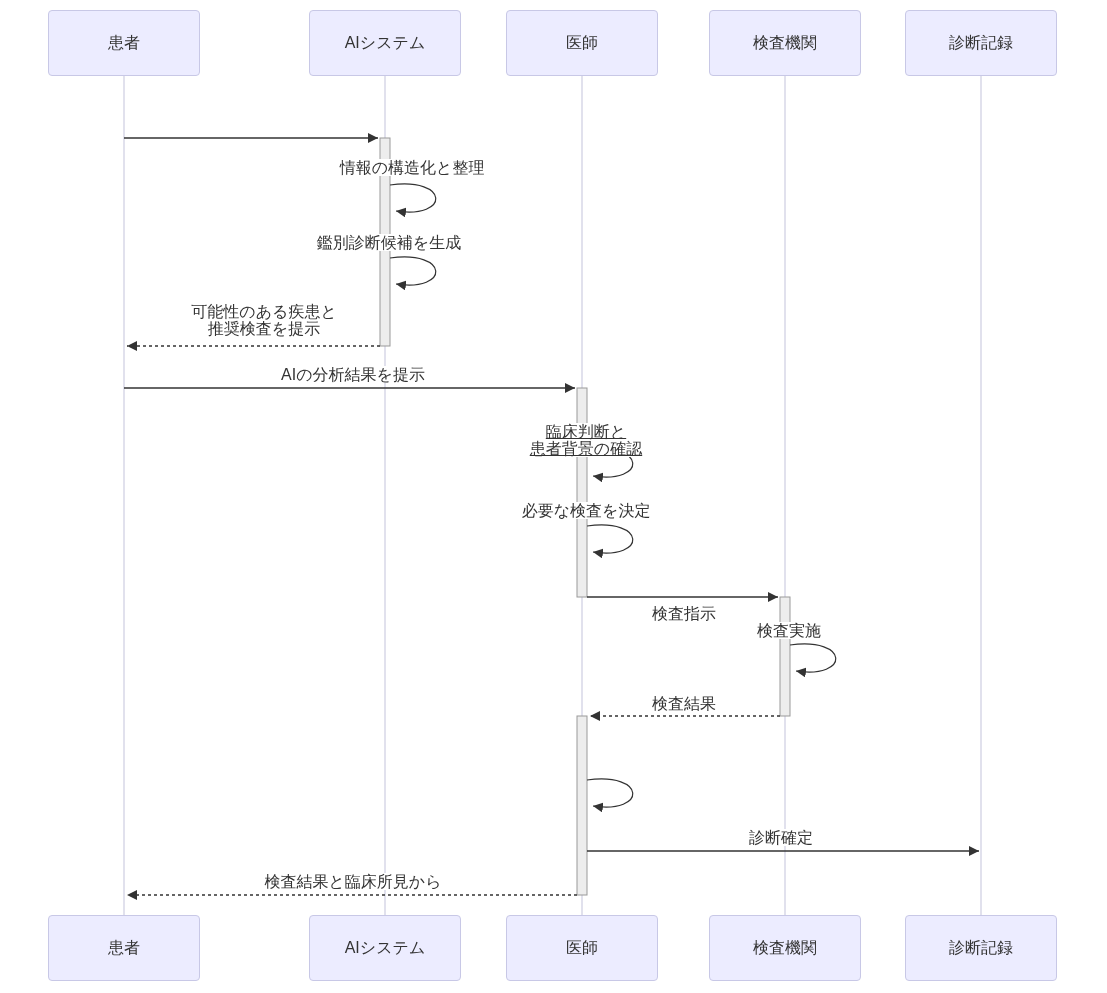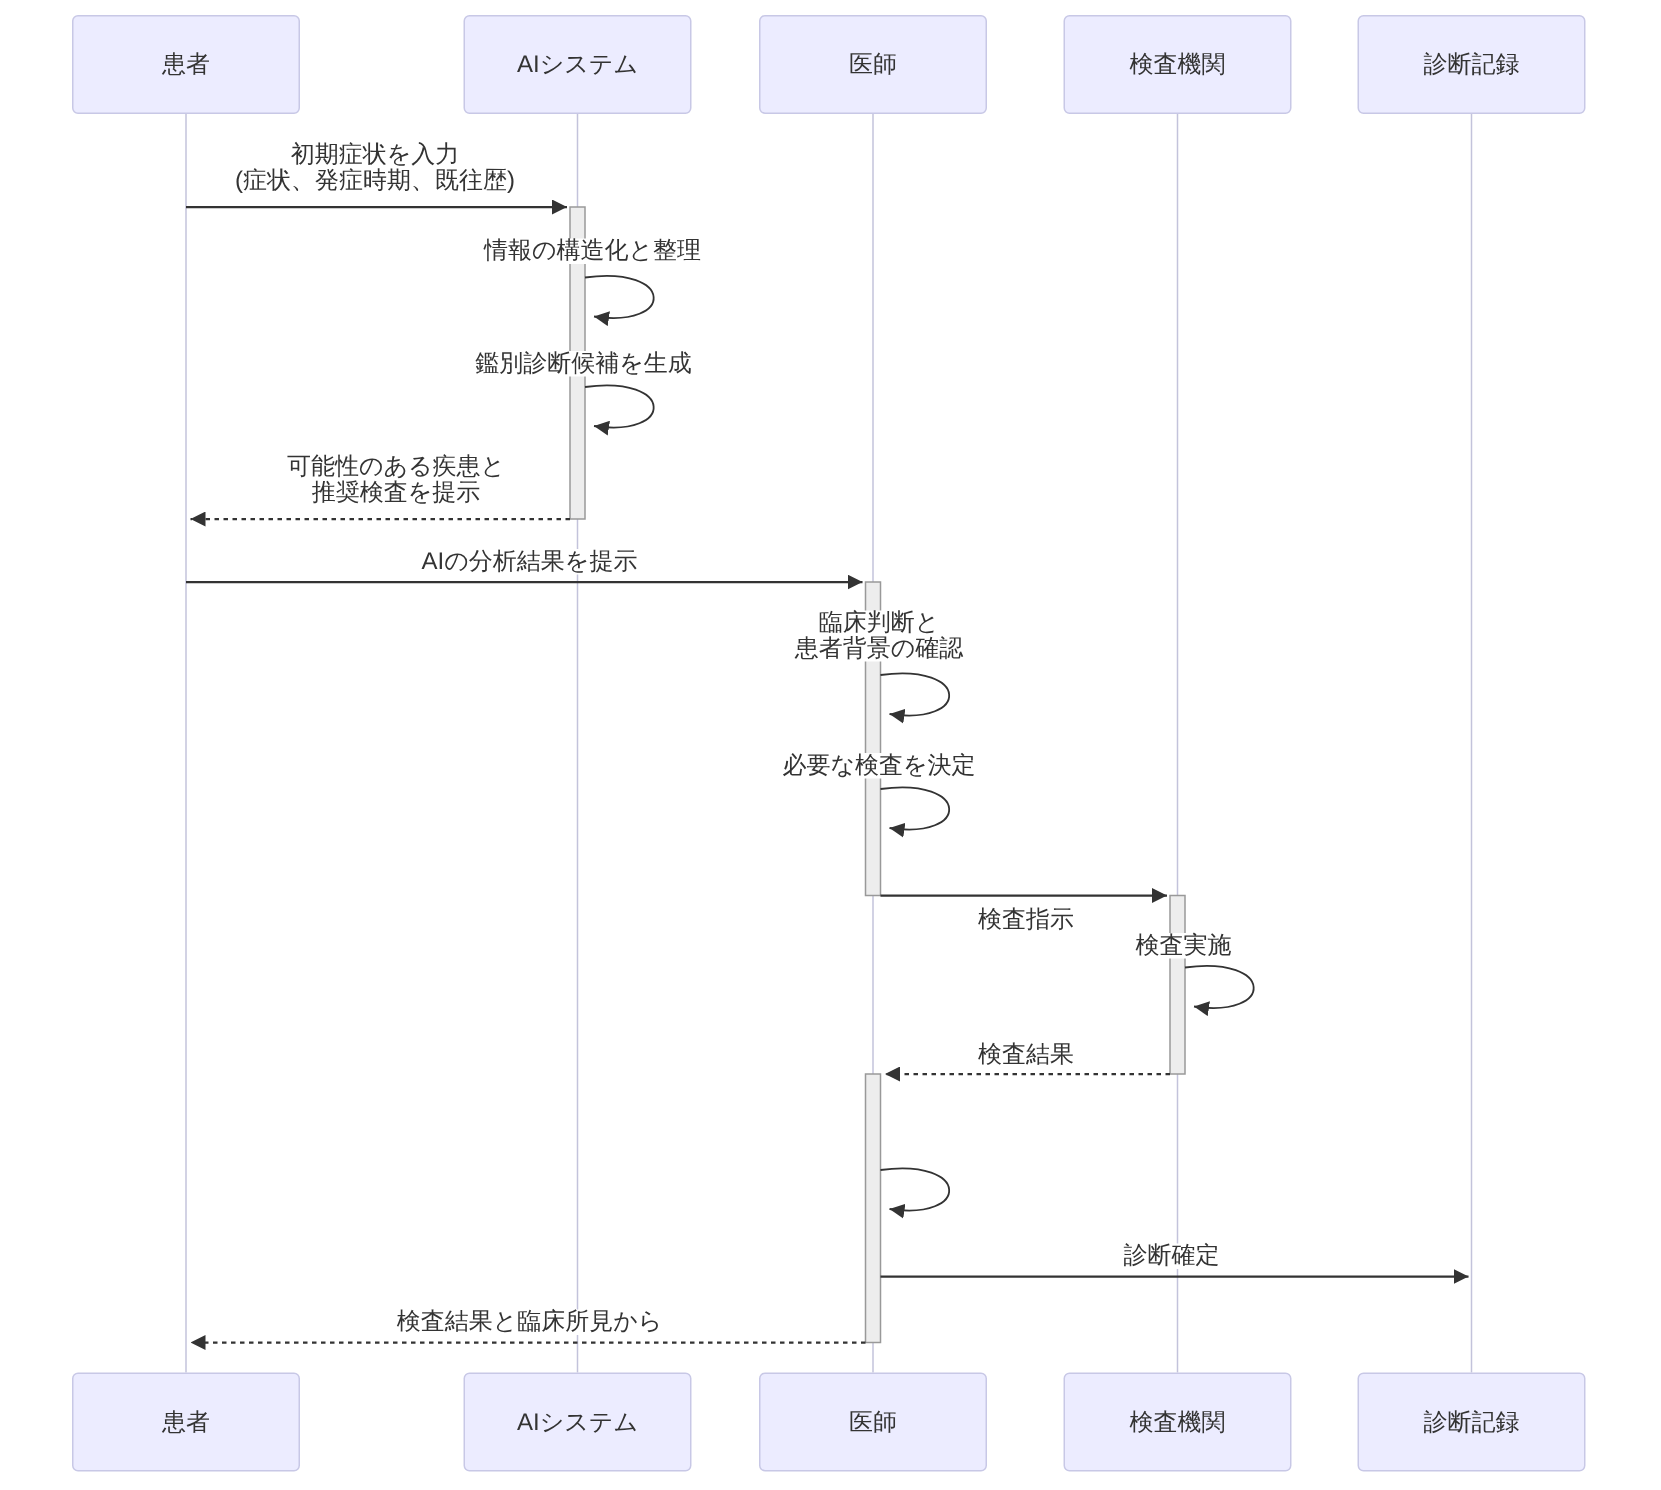--- a/index.html
+++ b/index.html
@@ -111,38 +111,34 @@
   <div class="actor" style="left:506px; top:915px;">
       <span>医師</span>
     </div>
   <div class="actor" style="left:709px; top:915px;">
       <span>検査機関</span>
     </div>
   <div class="actor" style="left:905px; top:915px;">
       <span>診断記録</span>
     </div>
 
-  <div class="msg-label" style="left:250px; top:95px;">
-    <div>初期症状を入力</div>
-    <div>(症状、発症時期、既往歴)</div>
-  </div>
-  <div class="msg-label" style="left:395px; top:159px;">
+  <div class="msg-label" style="left:412px; top:159px;">
     <div>情報の構造化と整理</div>
   </div>
   <div class="msg-label" style="left:389px; top:234px;">
     <div>鑑別診断候補を生成</div>
   </div>
   <div class="msg-label" style="left:264px; top:303px;">
     <div>可能性のある疾患と</div>
     <div>推奨検査を提示</div>
   </div>
   <div class="msg-label" style="left:353px; top:366px;">
     <div>AIの分析結果を提示</div>
   </div>
-  <div class="msg-label" style="left:586px; top:407px;">
+  <div class="msg-label" style="left:586px; top:423px;text-decoration:underline;">
     <div>臨床判断と</div>
     <div>患者背景の確認</div>
   </div>
   <div class="msg-label" style="left:586px; top:502px;">
     <div>必要な検査を決定</div>
   </div>
   <div class="msg-label" style="left:684px; top:605px;">
     <div>検査指示</div>
   </div>
   <div class="msg-label" style="left:789px; top:622px;">

